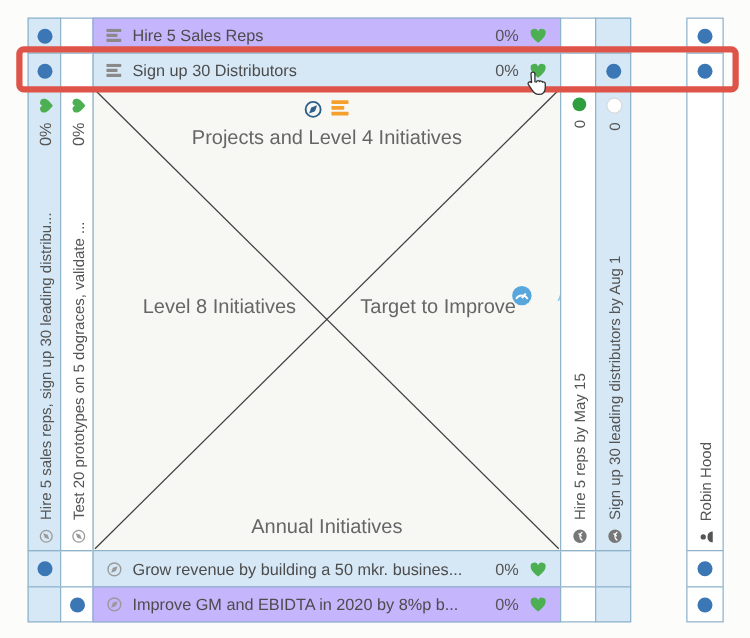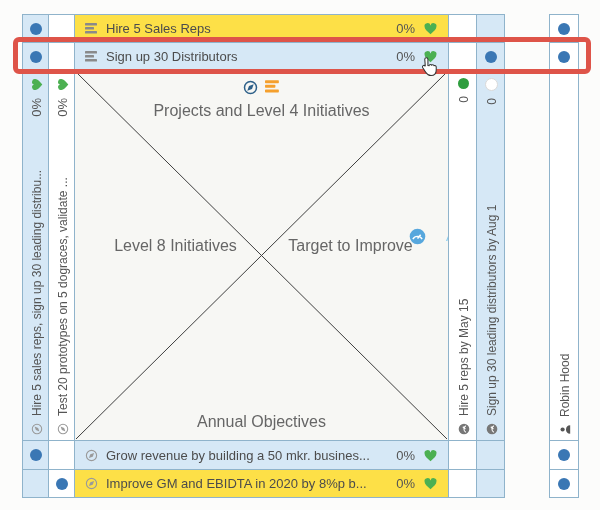--- a/index.html
+++ b/index.html
@@ -10,21 +10,21 @@
     --txt:#555;
     --red:#de5449;
   }
   html,body{margin:0;padding:0;background:#fcfcfb;font-family:"Liberation Sans",sans-serif;}
   .canvas{position:relative;width:600px;height:510px;background:#fcfcfb;overflow:hidden;}
   .cell{position:absolute;box-sizing:border-box;border:1px solid var(--line);background:#fff;
         display:flex;align-items:center;justify-content:center;}
   .cell.blue{background:var(--bluebg);}
   .dot{width:12px;height:12px;border-radius:50%;background:var(--dot);display:none;}
   .dot-on .dot{display:block;}
-  .bar{position:absolute;box-sizing:border-box;border:1px solid var(--line);background:#fde047;
+  .bar{position:absolute;box-sizing:border-box;border:1px solid var(--line);background:#c4b5fd;
        display:flex;align-items:center;gap:8px;padding:0 10px;font-size:13px;color:#4c4c4c;}
   .bar.blue{background:var(--bluebg);}
   .bar .lbl{flex:1 1 auto;overflow:hidden;text-overflow:ellipsis;white-space:nowrap;}
   .pct{font-size:13px;color:#555;flex:0 0 auto;}
   .vwrap{position:absolute;box-sizing:border-box;border:1px solid var(--line);background:#fff;overflow:hidden;}
   .vwrap.blue{background:var(--bluebg);}
   .vinner{position:absolute;left:0;top:0;transform-origin:0 0;display:flex;align-items:center;gap:7px;
           box-sizing:border-box;padding:0 7px;font-size:12px;color:#555;white-space:nowrap;}
   .vinner .lbl{flex:1 1 auto;overflow:hidden;text-overflow:ellipsis;}
   .circ{width:11px;height:11px;border-radius:50%;flex:0 0 auto;}
@@ -159,21 +159,21 @@
     <div class="allwrap">
       <span class="icon">
         <svg width="17" height="17" viewBox="0 0 14 14">
             <circle cx="7" cy="7" r="6.4" fill="#57a7dd"></circle>
             <path d="M3.2 9.2 A4.3 4.3 0 0 1 10.8 9.2" stroke="#fff" stroke-width="1.2" fill="none"></path>
             <line x1="7" y1="8.6" x2="9.6" y2="5.6" stroke="#fff" stroke-width="1.3"></line>
           </svg>
       </span>
       <span class="alltxt">ALL</span>
     </div>
-    <div class="qlabel" style="bottom:9px;left:0;width:100%">Annual Objectives</div>
+    <div class="qlabel" style="bottom:9px;left:0;width:100%">Annual Initiatives</div>
   </div>
 
   <div class="bar blue" style="left:74px;top:440px;width:375px;height:30px">
     <span class="icon">
       <svg width="13" height="13" viewBox="0 0 14 14">
           <circle cx="7" cy="7" r="5.5" fill="none" stroke="#9a9a9a" stroke-width="1.2"></circle>
           <path d="M4.2 9.8 L8.3 8.3 L9.8 4.2 L5.7 5.7 Z" fill="#9a9a9a"></path>
         </svg>
     </span>
     <span class="lbl">Grow revenue by building a 50 mkr. busines...</span>

